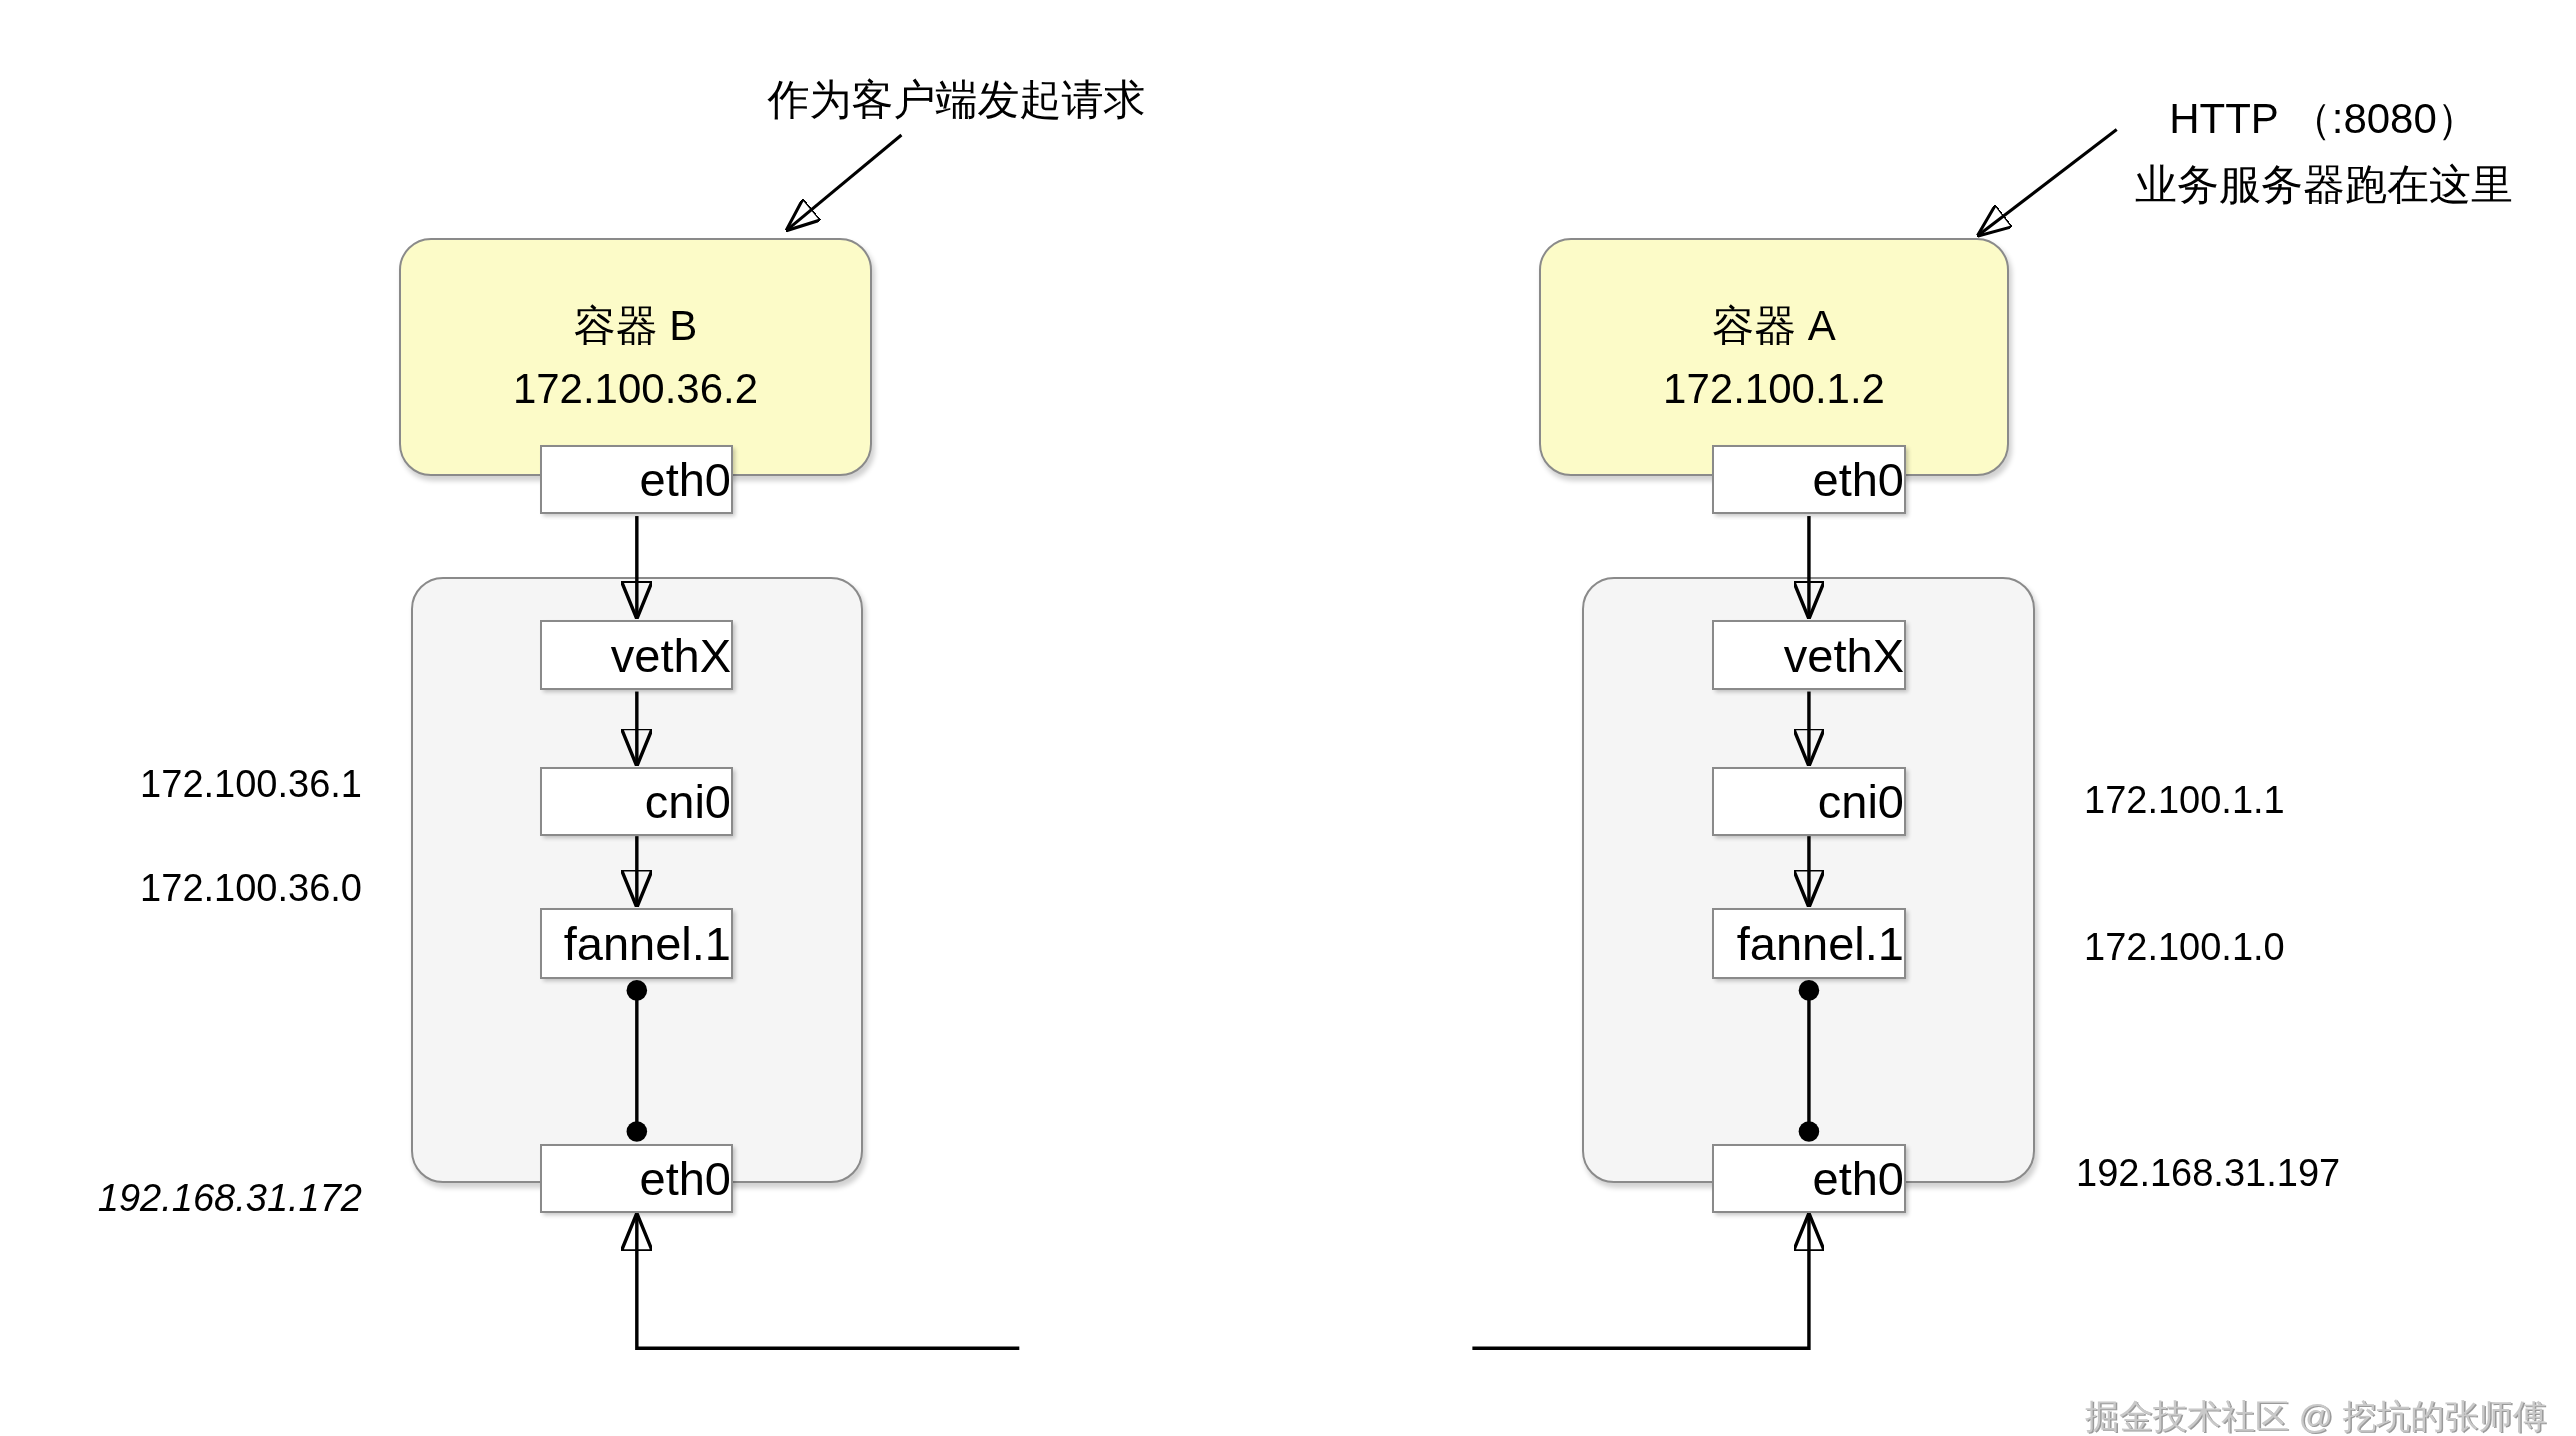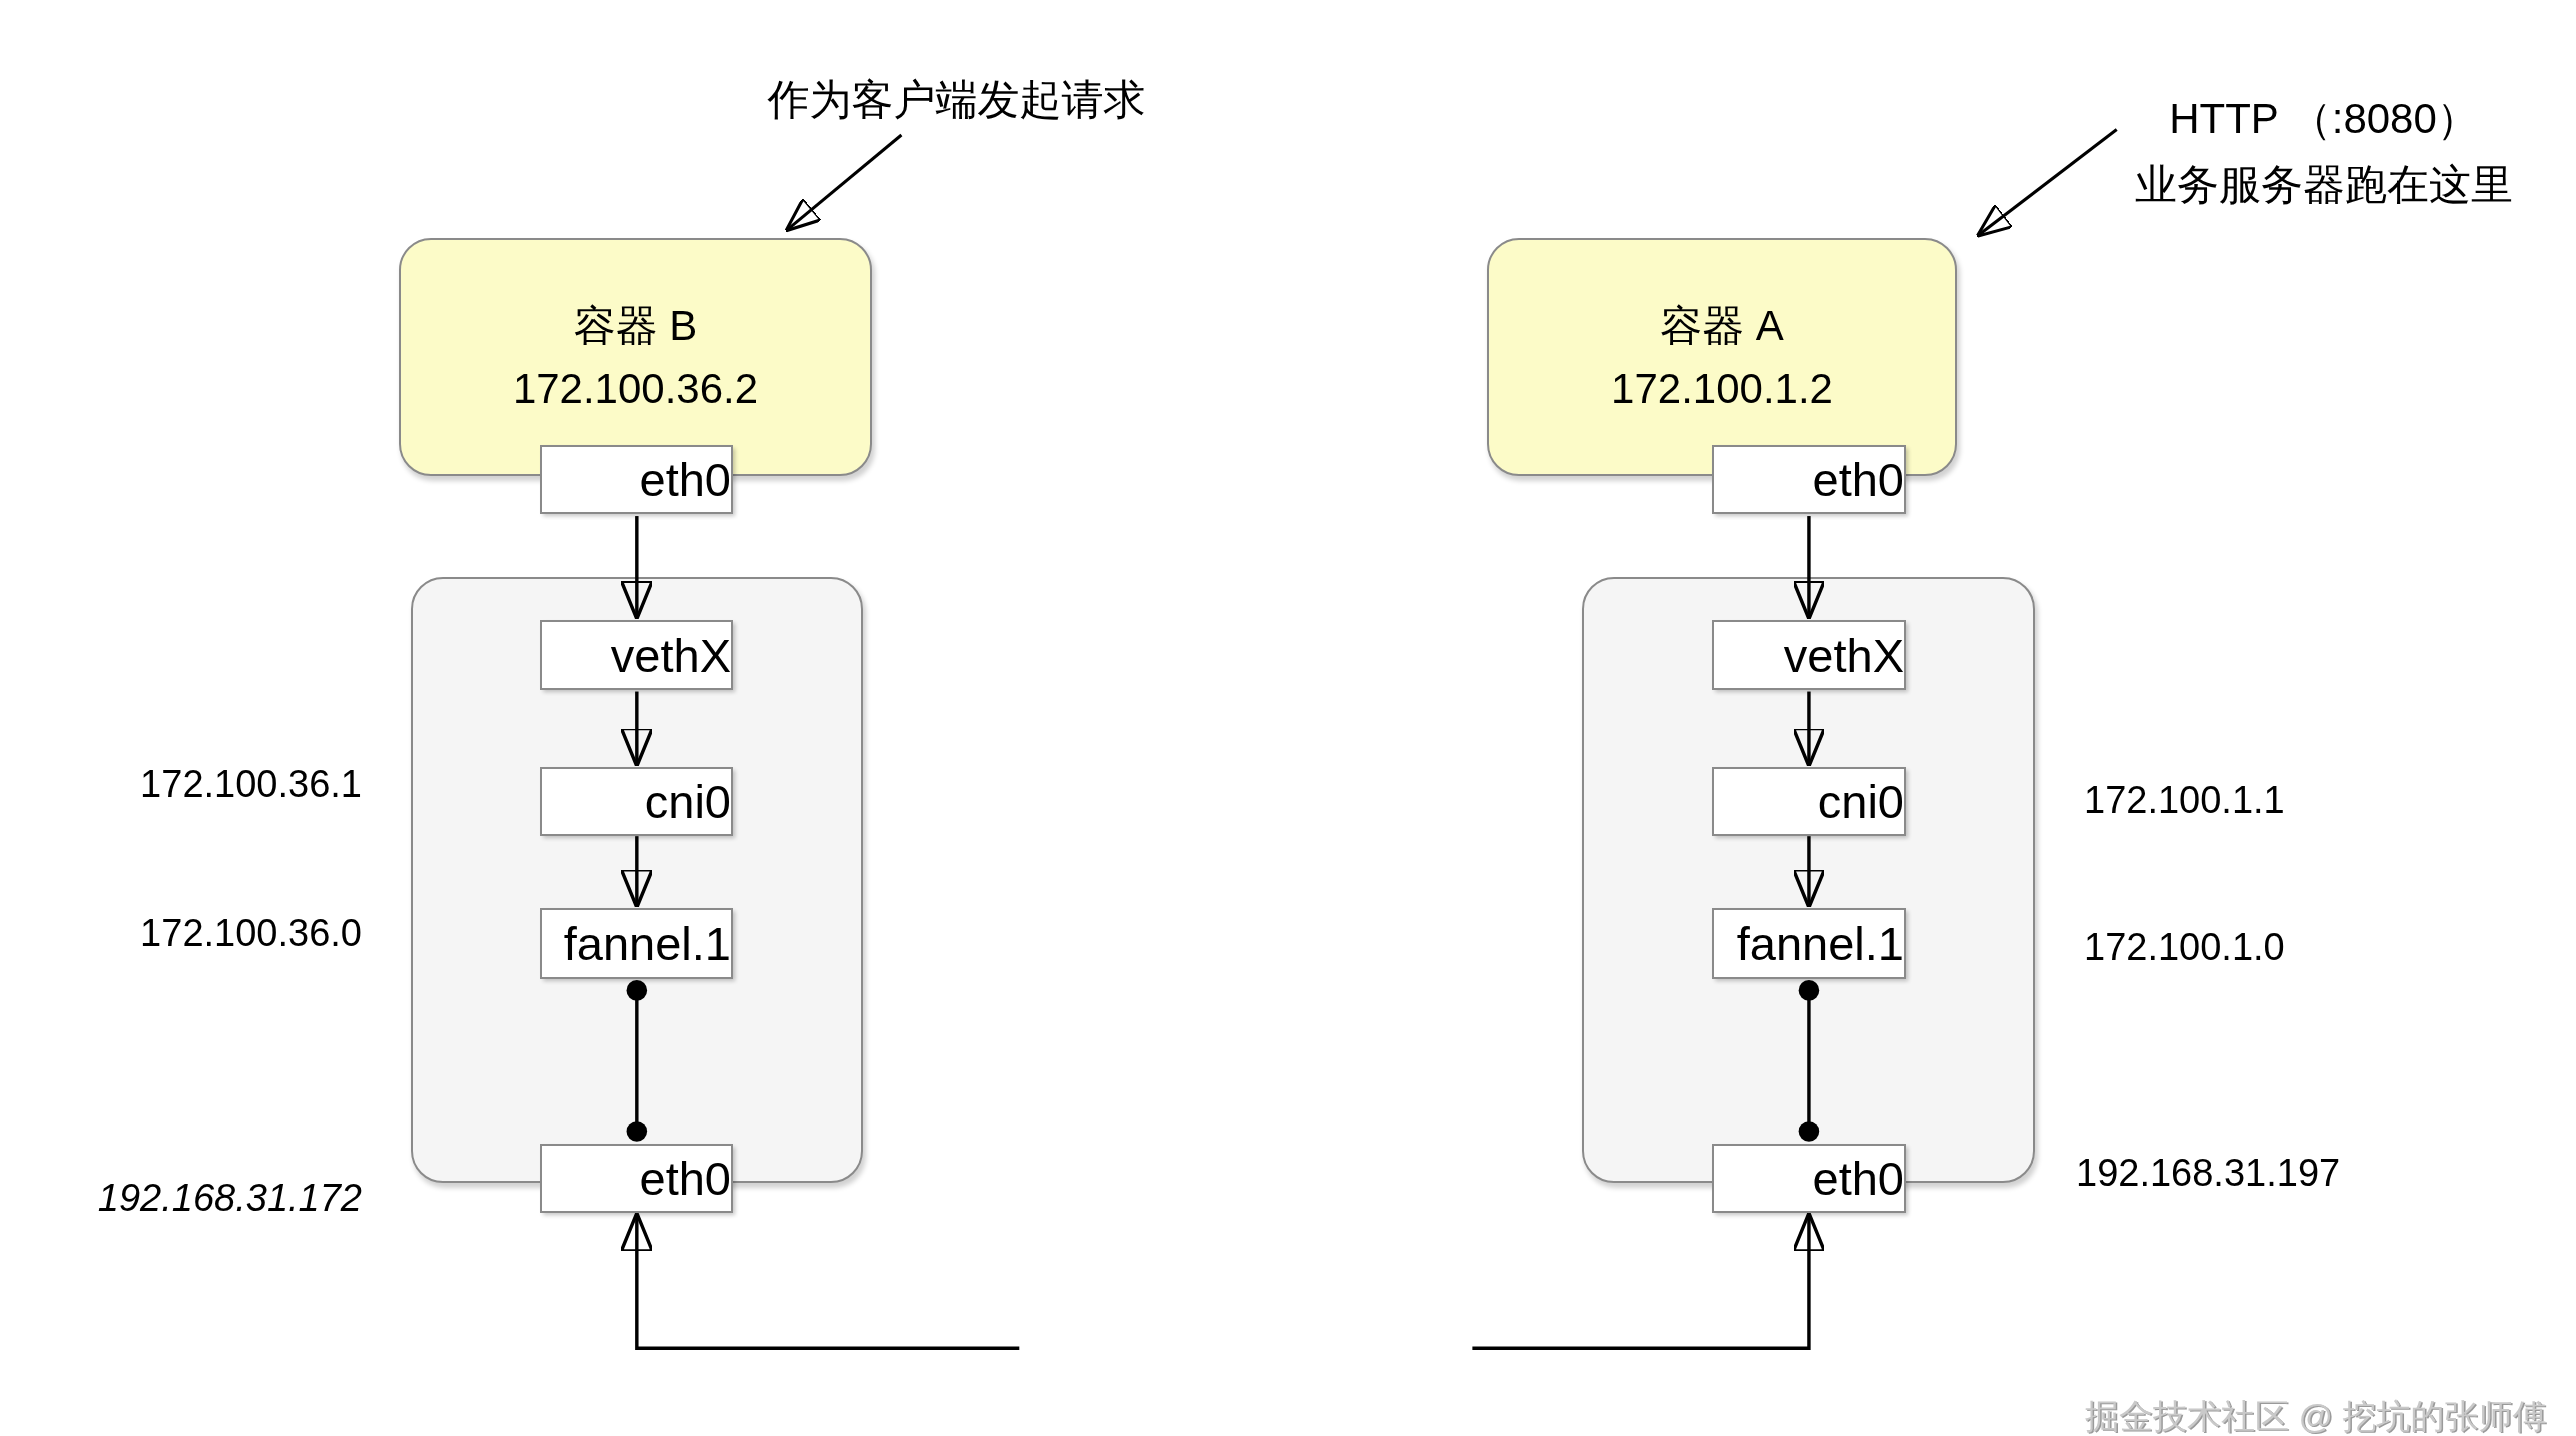--- a/index.html
+++ b/index.html
@@ -106,24 +106,24 @@
     <span>cni0</span>
   </div>
   <div class="node" style="left:540px;top:893px;width:193px;height:71px;">
     <span>fannel.1</span>
   </div>
   <div class="node" style="left:540px;top:1129px;width:193px;height:69px;">
     <span>eth0</span>
   </div>
 
   <div class="ip-label ip-left" style="right:2214px;top:743px;">172.100.36.1</div>
-  <div class="ip-label ip-left" style="right:2214px;top:892px;">172.100.36.0</div>
+  <div class="ip-label ip-left" style="right:2214px;top:847px;">172.100.36.0</div>
   <div class="ip-label ip-left" style="right:2214px;top:1157px;font-style:italic;">192.168.31.172</div>
 
-  <div class="bigbox container-box" style="left:1487px;top:223px;width:470px;height:238px;">
+  <div class="bigbox container-box" style="left:1539px;top:223px;width:470px;height:238px;">
     <div class="container-title">容器 A</div>
     <div class="container-ip">172.100.1.2</div>
   </div>
   <div class="node" style="left:1712px;top:430px;width:194px;height:69px;">
     <span>eth0</span>
   </div>
 
   <div class="bigbox host-box" style="left:1582px;top:562px;width:453px;height:606px;"></div>
   <div class="node" style="left:1712px;top:605px;width:194px;height:70px;">
     <span>vethX</span>

